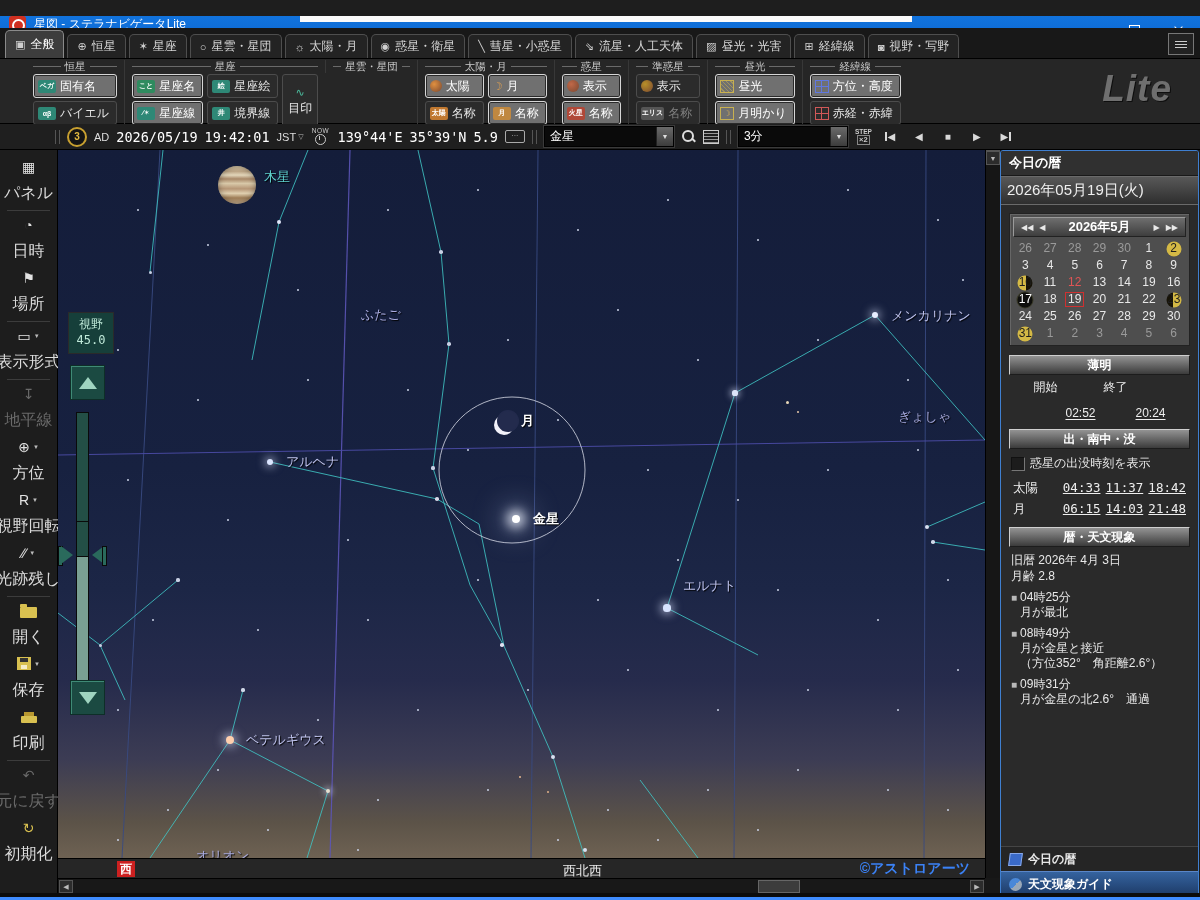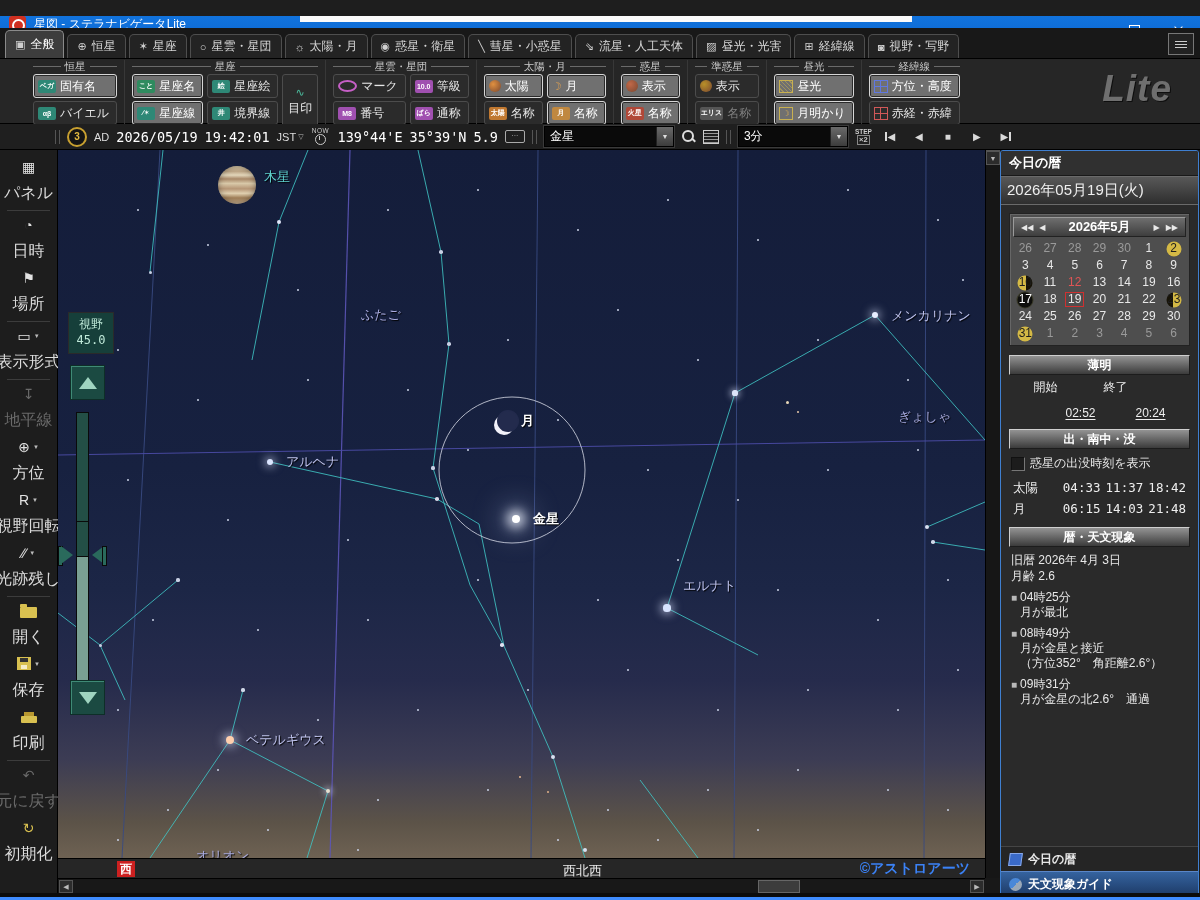--- a/index.html
+++ b/index.html
@@ -175,21 +175,21 @@
   .cal-cell.dark-on-moon{color:#1e1e1e;} .cal-cell.white-on-moon{color:#fff;}
   .shead{margin:9px 8px 0;height:18px;background:linear-gradient(#939393,#3b3b3b);border:1px solid;border-color:#cfcfcf #1c1c1c #1c1c1c #cfcfcf;
          color:#fff;font-size:12px;font-weight:bold;display:flex;align-items:center;justify-content:center;}
   .tw-row{display:flex;justify-content:center;gap:8px;margin-top:4px;font-size:12px;color:#eee;}
   .tw-row u{text-underline-offset:2px;margin-top:27px;}
   .chk-row{display:flex;align-items:center;gap:5px;margin:6px 0 0 10px;font-size:12px;color:#e8e8e8;}
   .chkbox{width:12px;height:12px;background:#1c1c1c;border:1px solid;border-color:#111 #777 #777 #111;flex:0 0 auto;}
   .rs-table{margin:8px 12px 0;font-size:12.5px;color:#eee;}
   .rs-row{display:flex;margin-top:4px;}
   .rs-row .rs-name{width:46px;}
-  .rs-row .rs-t{width:44px;text-align:right;}
+  .rs-row .rs-t{width:44px;text-align:right;text-decoration:underline;}
   .ph-body{margin:6px 10px 0;font-size:12px;color:#e8e8e8;line-height:15px;}
   .ph-line{margin-top:1px;}
   .ev{margin-top:6px;}
   .ev-time{display:flex;align-items:center;gap:3px;}
   .ev-time .blt{color:#b8b8b8;font-size:10px;}
   .ev-sub{margin-left:9px;}
   .rp-footer{position:absolute;left:0;right:0;bottom:0;}
   .foot-item{height:24px;display:flex;align-items:center;gap:6px;padding:0 8px;font-size:12px;font-weight:bold;color:#e8e8e8;
              background:#252525;border-top:1px solid #454545;}
   .foot-item.active{background:linear-gradient(180deg,#35639f,#1d3a66);border-top:1px solid #5a86c8;color:#fff;}
@@ -328,42 +328,20 @@
               <span>目印</span>
             </div>
           </div>
         </div>
       </div>
       <div class="rgroup">
         <div class="glabel">
           <span class="gline"></span>
           <span class="gtext">星雲・星団</span>
           <span class="gline"></span>
-        </div>
-        <div class="gbtns">
-          <div class="gcol">
-            <div class="rbtn">
-              <span class="iellipse"></span>
-              <span>マーク</span>
-            </div>
-            <div class="rbtn">
-              <span class="chip" style="background: rgb(160, 80, 176);">M8</span>
-              <span>番号</span>
-            </div>
-          </div>
-          <div class="gcol">
-            <div class="rbtn">
-              <span class="chip" style="background: rgb(160, 80, 176);">10.0</span>
-              <span>等級</span>
-            </div>
-            <div class="rbtn">
-              <span class="chip" style="background: rgb(160, 80, 176);">ばら</span>
-              <span>通称</span>
-            </div>
-          </div>
         </div>
       </div>
       <div class="rgroup">
         <div class="glabel">
           <span class="gline"></span>
           <span class="gtext">太陽・月</span>
           <span class="gline"></span>
         </div>
         <div class="gbtns">
           <div class="gcol">
@@ -934,21 +912,21 @@
         <div class="rs-row">
           <span class="rs-name">月</span>
           <span class="rs-t mono">06:15</span>
           <span class="rs-t mono">14:03</span>
           <span class="rs-t mono">21:48</span>
         </div>
       </div>
     <div class="shead">暦・天文現象</div>
     <div class="ph-body">
       <div class="ph-line">旧暦 2026年 4月 3日</div>
-      <div class="ph-line">月齢 2.6</div>
+      <div class="ph-line">月齢 2.8</div>
       <div id="events">
           <div class="ev">
             <div class="ev-time">
               <span class="blt">■</span>
               <span>04時25分</span>
             </div>
             <div class="ev-sub">月が最北</div>
           </div>
           <div class="ev">
             <div class="ev-time">

